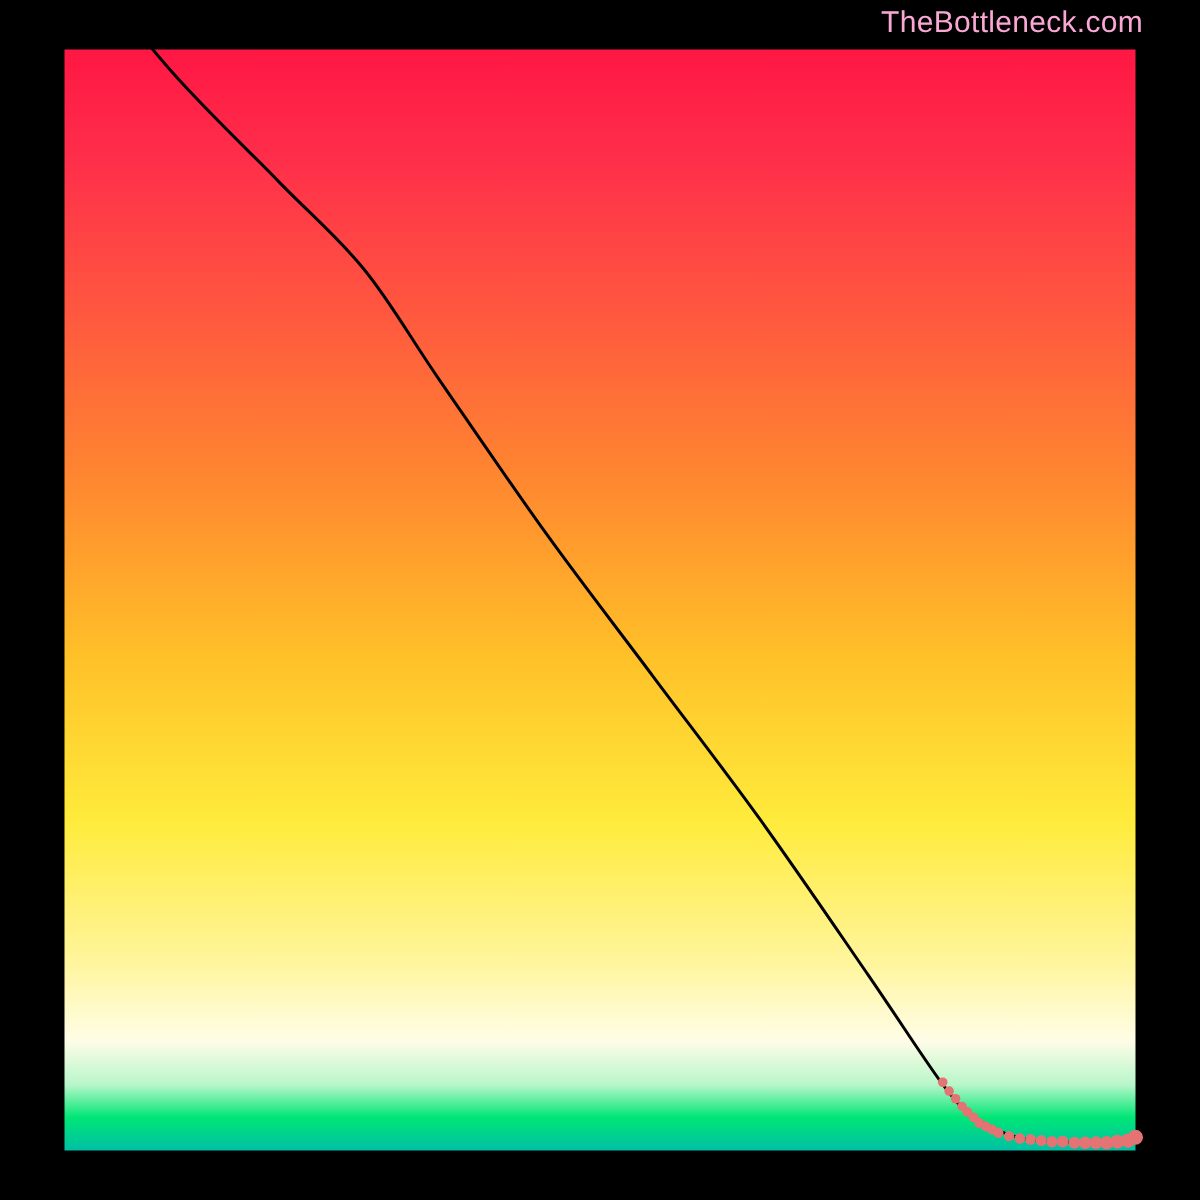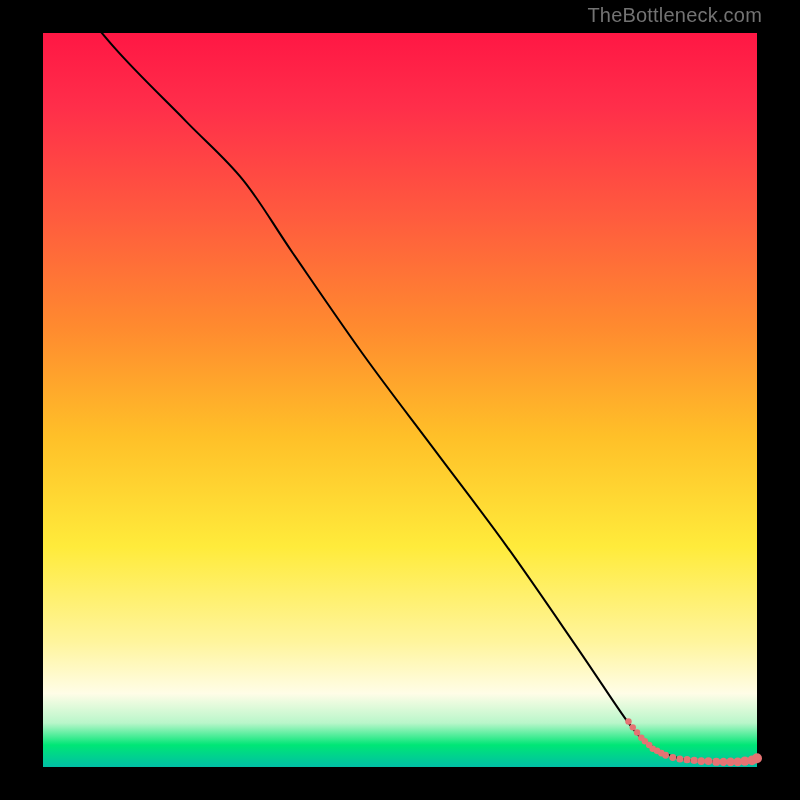--- a/index.html
+++ b/index.html
@@ -44,21 +44,21 @@
     left: 0;
     top: 0;
     width: 714px;
     height: 734px;
     overflow: visible;
   }
   .watermark {
     position: absolute;
     top: 4px;
     right: 38px;
-    color: #737373;
+    color: #f9a8d4;
     font-size: 20px;
     font-weight: 500;
     letter-spacing: 0.2px;
     user-select: none;
   }
 </style>
 </head>
 <body>
 
 <div class="frame">

